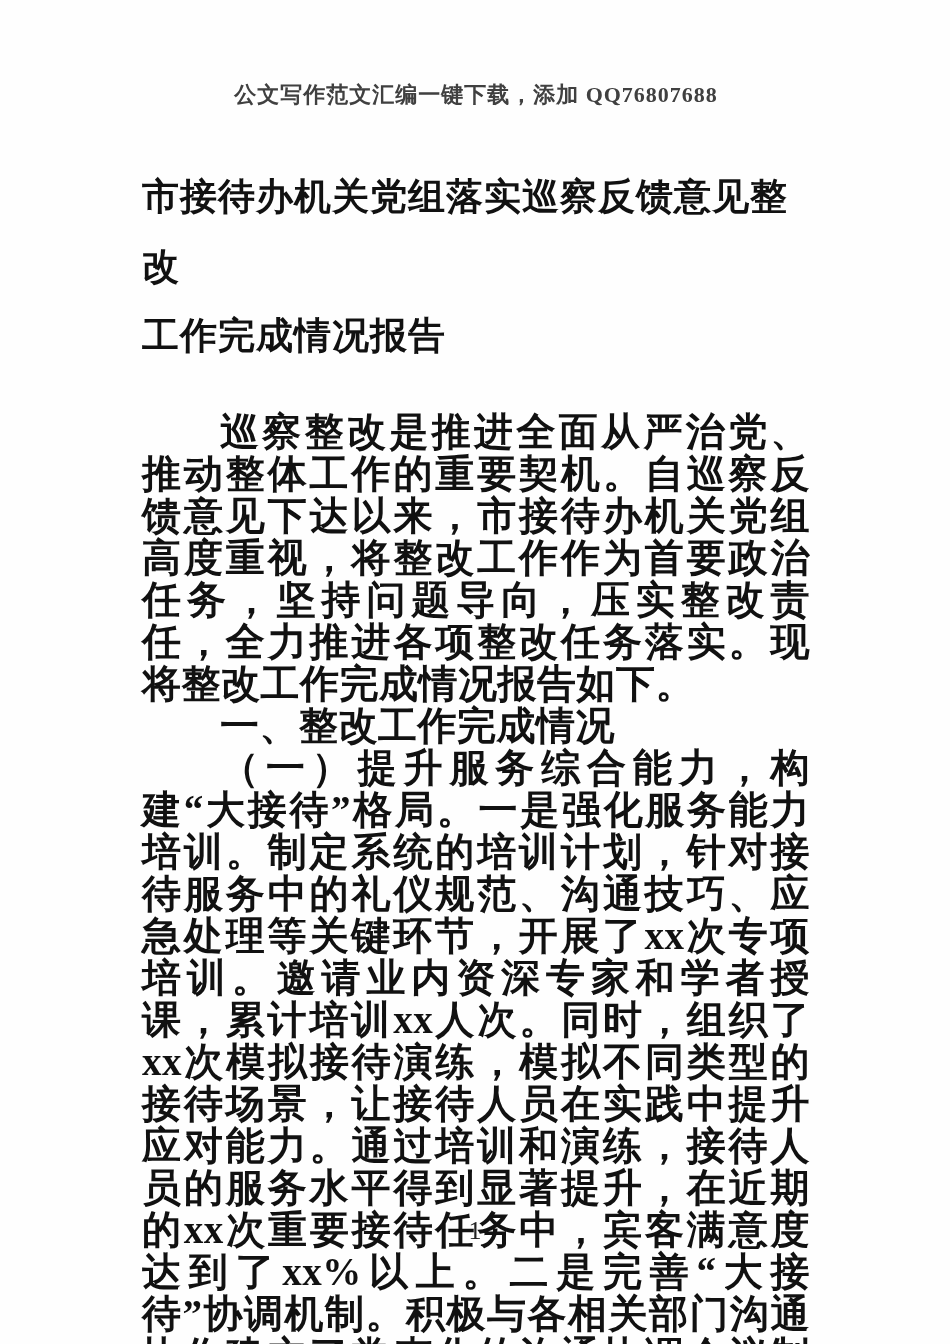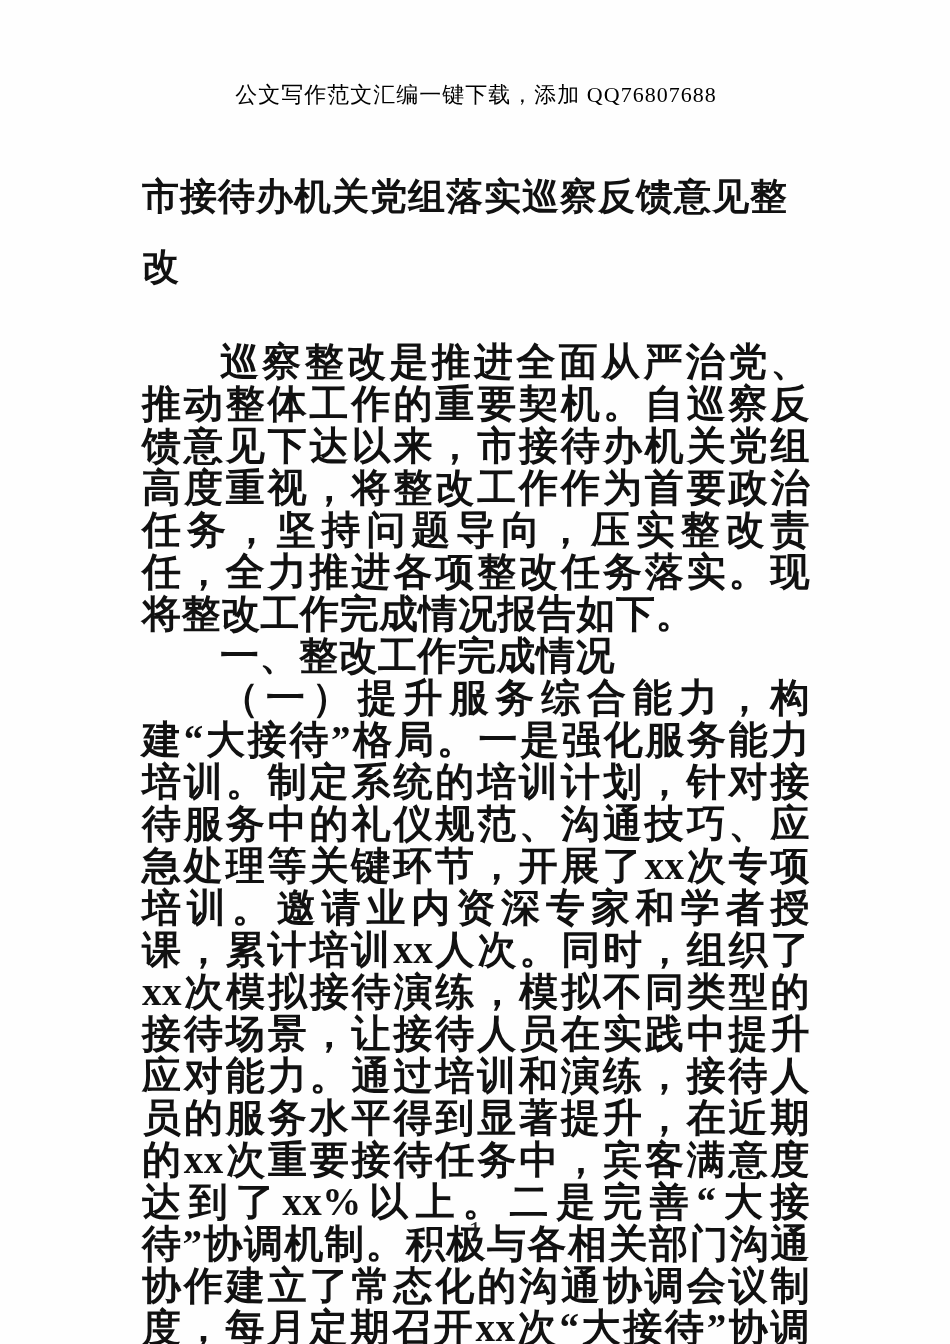--- a/index.html
+++ b/index.html
@@ -13,23 +13,23 @@
     width: 950px;
     height: 1344px;
     margin: 0 auto;
     background: #fefefe;
     box-sizing: border-box;
     padding: 58px 140px 0 142px;
     overflow: hidden;
   }
   .notice {
     text-align: center;
-    color: #000000;
+    color: #404040;
     font-size: 22px;
-    font-weight: 400;
+    font-weight: 700;
     letter-spacing: 1px;
     margin: 22px 0 0 0;
   }
   .doc-title {
     margin-top: 52px;
     font-size: 37px;
     font-weight: 700;
     color: #111111;
     line-height: 1.88;
     letter-spacing: 1px;
@@ -63,20 +63,21 @@
 </style>
 </head>
 <body>
 
 <div class="page">
 
   <div class="notice">公文写作范文汇编一键下载，添加 QQ76807688</div>
 
   <div class="doc-title">
     <div>市接待办机关党组落实巡察反馈意见整改</div>
+    <div>工作完成情况报告</div>
   </div>
 
   <div class="body-text">
     <p class="body-para">巡察整改是推进全面从严治党、推动整体工作的重要契机。自巡察反馈意见下达以来，市接待办机关党组高度重视，将整改工作作为首要政治任务，坚持问题导向，压实整改责任，全力推进各项整改任务落实。现将整改工作完成情况报告如下。</p>
     <p class="body-para heading">一、整改工作完成情况</p>
     <p class="body-para">（一）提升服务综合能力，构建“大接待”格局。一是强化服务能力培训。制定系统的培训计划，针对接待服务中的礼仪规范、沟通技巧、应急处理等关键环节，开展了xx次专项培训。邀请业内资深专家和学者授课，累计培训xx人次。同时，组织了xx次模拟接待演练，模拟不同类型的接待场景，让接待人员在实践中提升应对能力。通过培训和演练，接待人员的服务水平得到显著提升，在近期的xx次重要接待任务中，宾客满意度达到了xx%以上。二是完善“大接待”协调机制。积极与各相关部门沟通协作建立了常态化的沟通协调会议制度，每月定期召开xx次“大接待”协调会议，共同商讨接待工作中的重点难点问题。截至目前，已召开协调会议xx次，有效解决了诸如部门间信息不畅、资源调配不合理等问题xx个。同时，建立了涵盖各部门接待负责人的联络群，实时共享接待信息，确保在接待任务中能够快速响应、协同配合。三是拓展接待资源整合。加强与周边地区接待部门的交流合作，签订了xx份区域合作协议，实现接待资源的共享与互补。整合市内各类接待资源，建立了包含xx家优质酒店、xx家特色</p>
   </div>
 
   <div class="page-footer">1</div>
 

